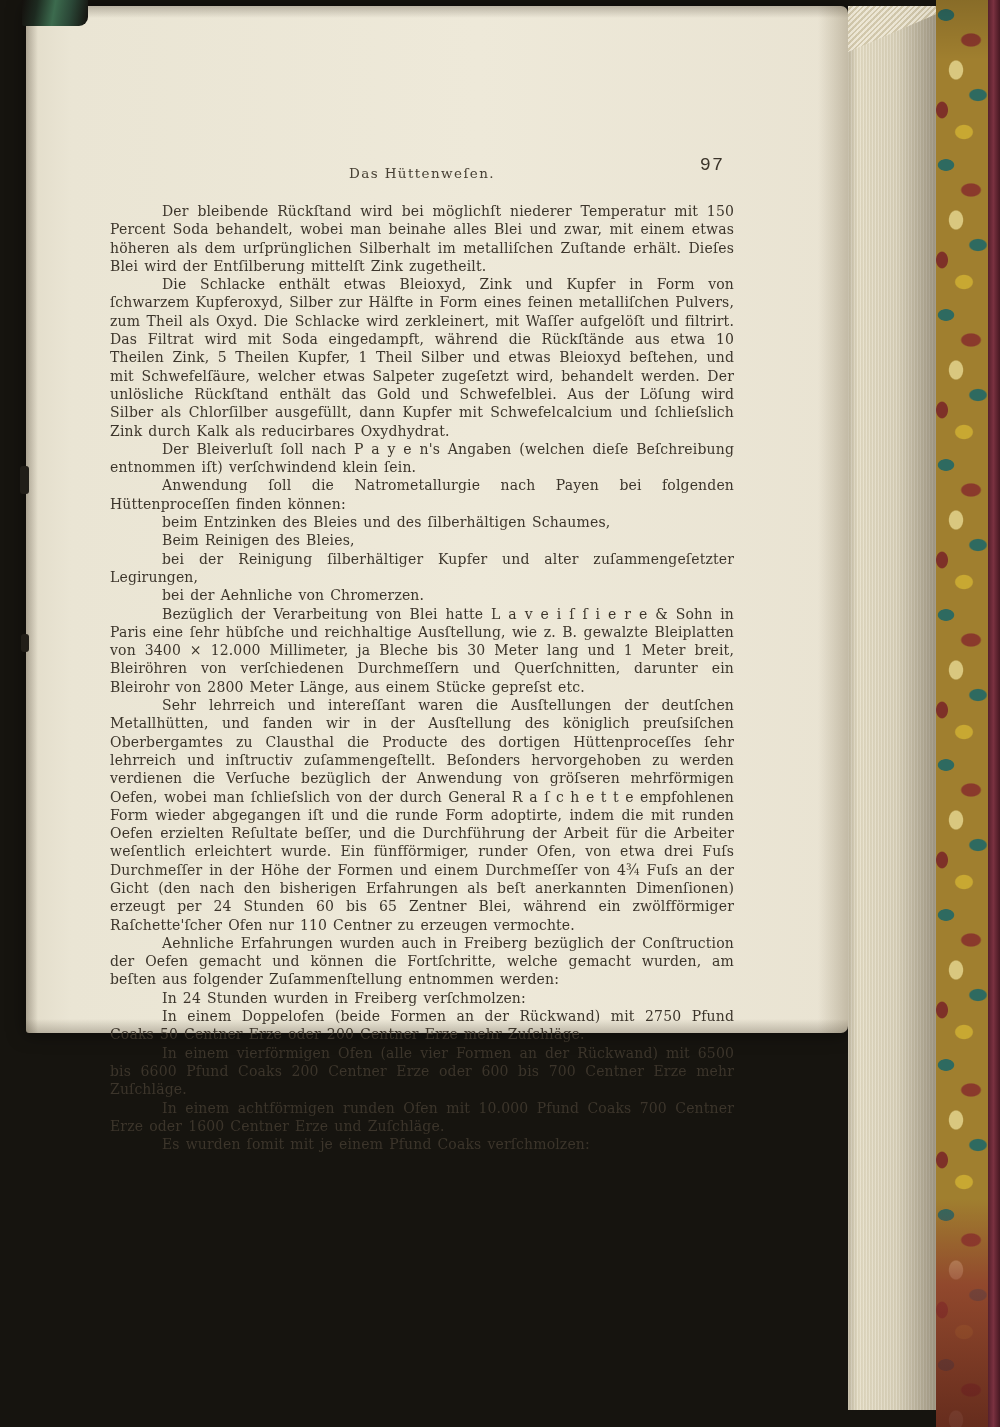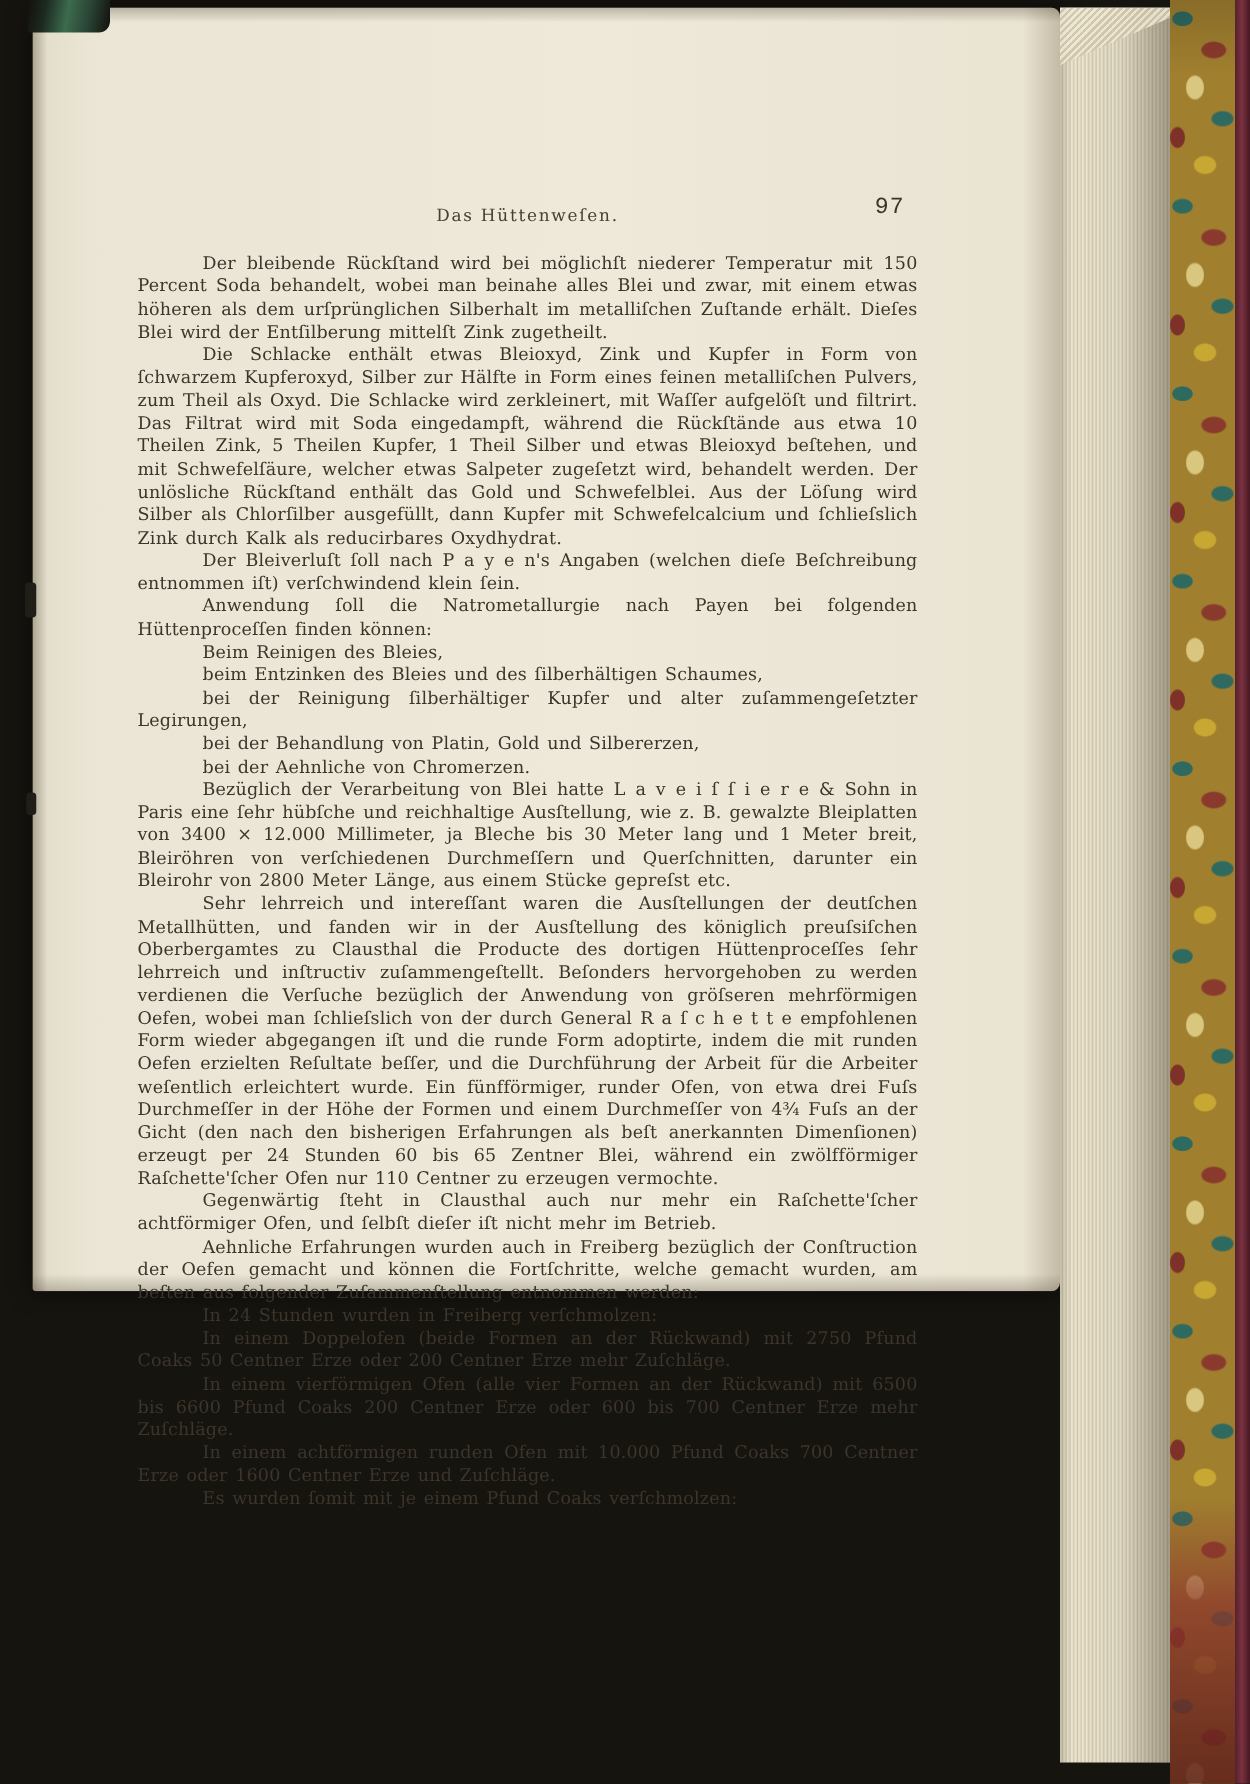--- a/index.html
+++ b/index.html
@@ -88,28 +88,26 @@
     <div class="text-col">
       <div class="header-row">
         <span class="running-title">Das Hüttenweſen.</span>
         <span class="page-num">97</span>
       </div>
       <div>
           <p class="para">Der bleibende Rückſtand wird bei möglichſt niederer Temperatur mit 150 Percent Soda behandelt, wobei man beinahe alles Blei und zwar, mit einem etwas höheren als dem urſprünglichen Silberhalt im metalliſchen Zuſtande erhält. Dieſes Blei wird der Entſilberung mittelſt Zink zugetheilt.</p>
           <p class="para">Die Schlacke enthält etwas Bleioxyd, Zink und Kupfer in Form von ſchwarzem Kupferoxyd, Silber zur Hälfte in Form eines feinen metalliſchen Pulvers, zum Theil als Oxyd. Die Schlacke wird zerkleinert, mit Waſſer aufgelöſt und filtrirt. Das Filtrat wird mit Soda eingedampft, während die Rückſtände aus etwa 10 Theilen Zink, 5 Theilen Kupfer, 1 Theil Silber und etwas Bleioxyd beſtehen, und mit Schwefelſäure, welcher etwas Salpeter zugeſetzt wird, behandelt werden. Der unlösliche Rückſtand enthält das Gold und Schwefelblei. Aus der Löſung wird Silber als Chlorſilber ausgefüllt, dann Kupfer mit Schwefelcalcium und ſchlieſslich Zink durch Kalk als reducirbares Oxydhydrat.</p>
           <p class="para">Der Bleiverluſt ſoll nach P a y e n's Angaben (welchen dieſe Beſchreibung entnommen iſt) verſchwindend klein ſein.</p>
           <p class="para">Anwendung ſoll die Natrometallurgie nach Payen bei folgenden Hüttenproceſſen finden können:</p>
+          <p class="para">beim Entzinken des Bleies und des ſilberhältigen Schaumes,</p>
           <p class="para">Beim Reinigen des Bleies,</p>
-          <p class="para">beim Entzinken des Bleies und des ſilberhältigen Schaumes,</p>
           <p class="para">bei der Reinigung ſilberhältiger Kupfer und alter zuſammengeſetzter Legirungen,</p>
-          <p class="para">bei der Behandlung von Platin, Gold und Silbererzen,</p>
           <p class="para">bei der Aehnliche von Chromerzen.</p>
           <p class="para">Bezüglich der Verarbeitung von Blei hatte L a v e i ſ ſ i e r e &amp; Sohn in Paris eine ſehr hübſche und reichhaltige Ausſtellung, wie z. B. gewalzte Bleiplatten von 3400 × 12.000 Millimeter, ja Bleche bis 30 Meter lang und 1 Meter breit, Bleiröhren von verſchiedenen Durchmeſſern und Querſchnitten, darunter ein Bleirohr von 2800 Meter Länge, aus einem Stücke gepreſst etc.</p>
           <p class="para">Sehr lehrreich und intereſſant waren die Ausſtellungen der deutſchen Metallhütten, und fanden wir in der Ausſtellung des königlich preuſsiſchen Oberbergamtes zu Clausthal die Producte des dortigen Hüttenproceſſes ſehr lehrreich und inſtructiv zuſammengeſtellt. Beſonders hervorgehoben zu werden verdienen die Verſuche bezüglich der Anwendung von gröſseren mehrförmigen Oefen, wobei man ſchlieſslich von der durch General R a ſ c h e t t e empfohlenen Form wieder abgegangen iſt und die runde Form adoptirte, indem die mit runden Oefen erzielten Reſultate beſſer, und die Durchführung der Arbeit für die Arbeiter weſentlich erleichtert wurde. Ein fünfförmiger, runder Ofen, von etwa drei Fuſs Durchmeſſer in der Höhe der Formen und einem Durchmeſſer von 4¾ Fuſs an der Gicht (den nach den bisherigen Erfahrungen als beſt anerkannten Dimenſionen) erzeugt per 24 Stunden 60 bis 65 Zentner Blei, während ein zwölfförmiger Raſchette'ſcher Ofen nur 110 Centner zu erzeugen vermochte.</p>
-          <p class="para">Gegenwärtig ſteht in Clausthal auch nur mehr ein Raſchette'ſcher achtförmiger Ofen, und ſelbſt dieſer iſt nicht mehr im Betrieb.</p>
           <p class="para">Aehnliche Erfahrungen wurden auch in Freiberg bezüglich der Conſtruction der Oefen gemacht und können die Fortſchritte, welche gemacht wurden, am beſten aus folgender Zuſammenſtellung entnommen werden:</p>
           <p class="para">In 24 Stunden wurden in Freiberg verſchmolzen:</p>
           <p class="para">In einem Doppelofen (beide Formen an der Rückwand) mit 2750 Pfund Coaks 50 Centner Erze oder 200 Centner Erze mehr Zuſchläge.</p>
           <p class="para">In einem vierförmigen Ofen (alle vier Formen an der Rückwand) mit 6500 bis 6600 Pfund Coaks 200 Centner Erze oder 600 bis 700 Centner Erze mehr Zuſchläge.</p>
           <p class="para">In einem achtförmigen runden Ofen mit 10.000 Pfund Coaks 700 Centner Erze oder 1600 Centner Erze und Zuſchläge.</p>
           <p class="para">Es wurden ſomit mit je einem Pfund Coaks verſchmolzen:</p>
         </div>
     </div>
   </div>
 

